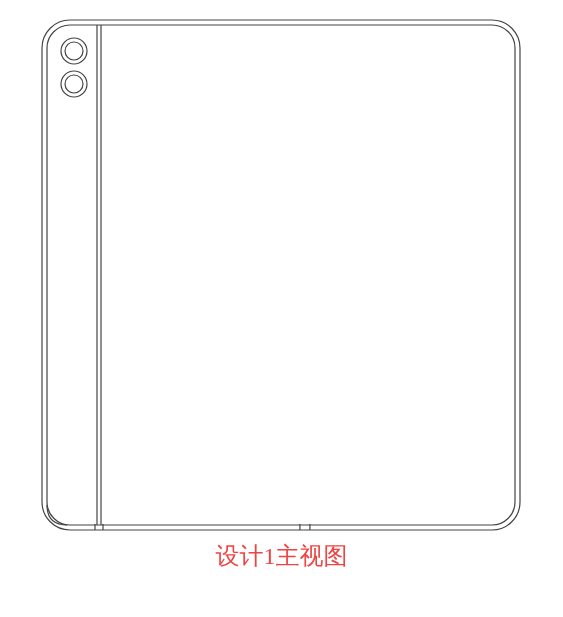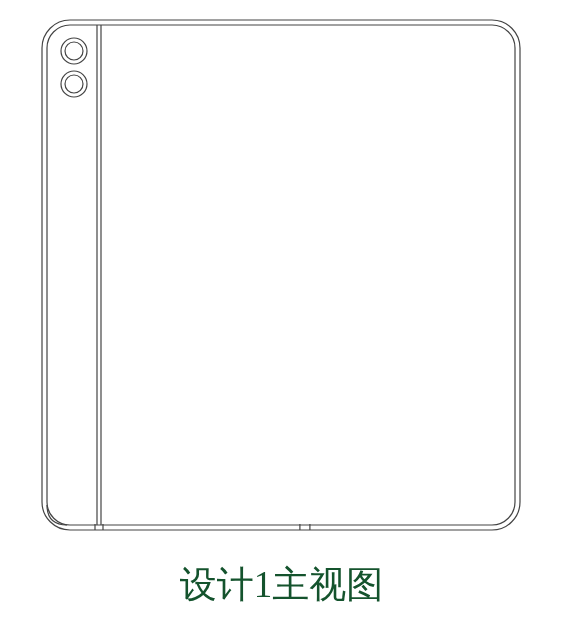--- a/index.html
+++ b/index.html
@@ -18,23 +18,22 @@
       padding-top: 10px;
     }
     .drawing-container {
       width: 540px;
       height: 530px;
       display: flex;
       justify-content: center;
       align-items: center;
     }
     .caption {
-      margin-top: 20px;
-      font-size: 37px;
-      color: #14532d;
+      font-size: 24px;
+      color: #ef4444;
       text-align: center;
     }
   </style>
 </head>
 <body>
 
 <div class="drawing-container">
   <svg id="device-svg" width="540" height="530" viewBox="0 0 540 530">
 
   <rect x="30" y="10" width="478" height="510" rx="28" ry="28" fill="none" stroke="#444444" stroke-width="1.2"></rect>

